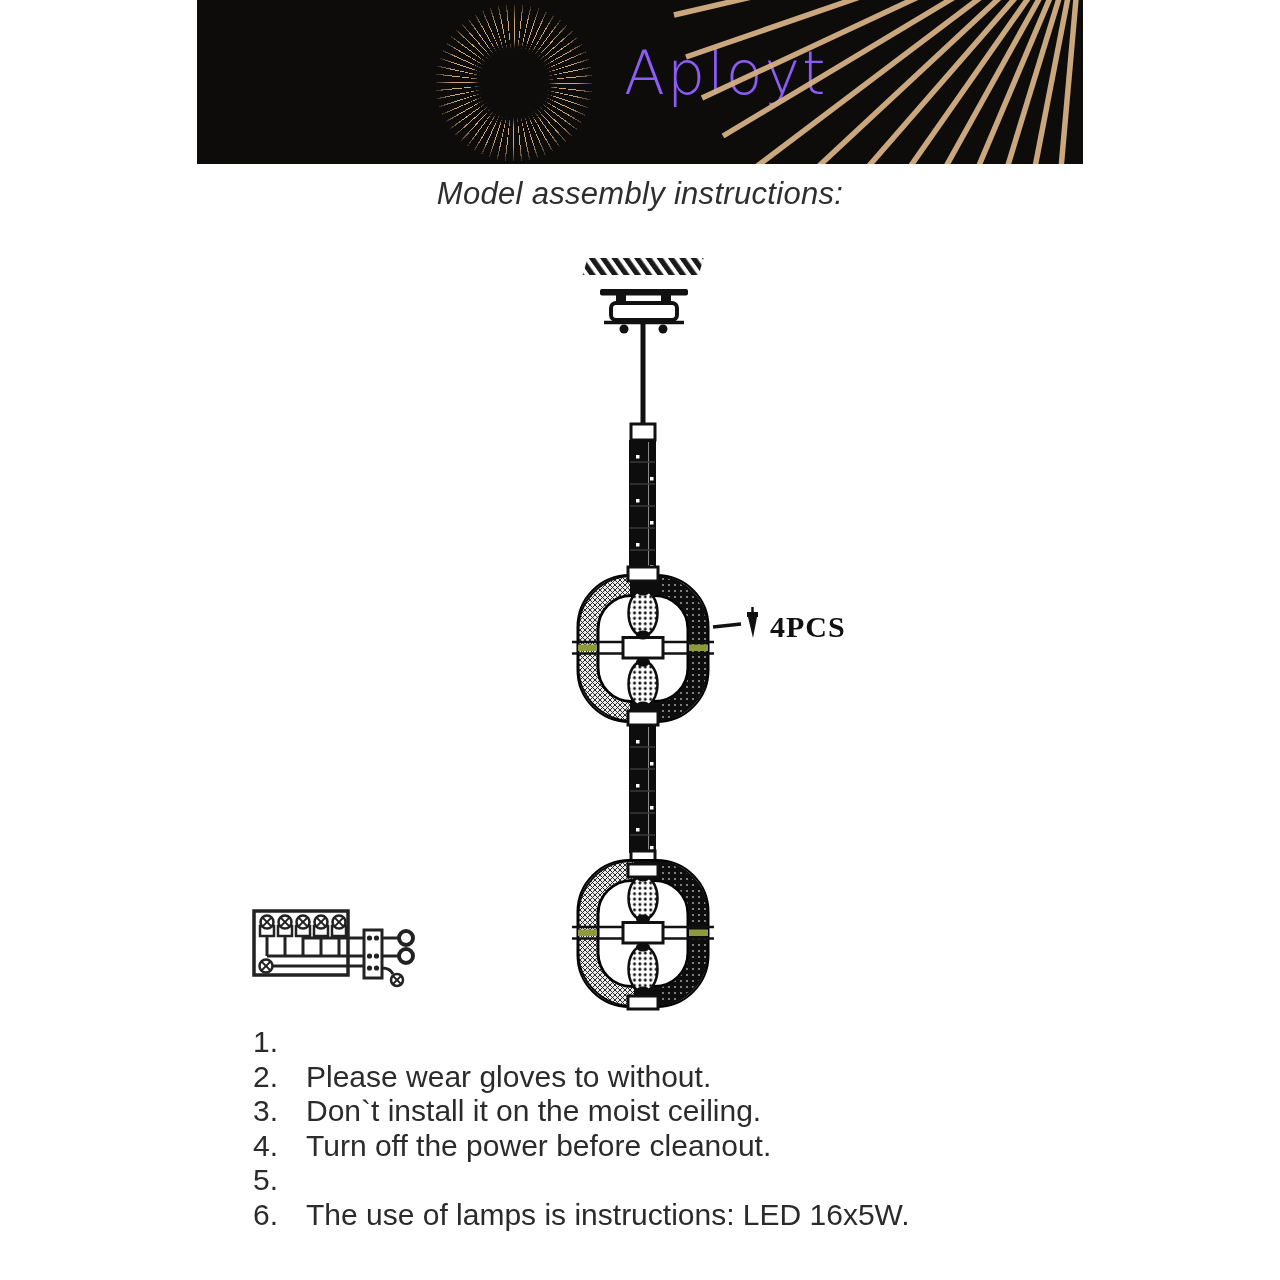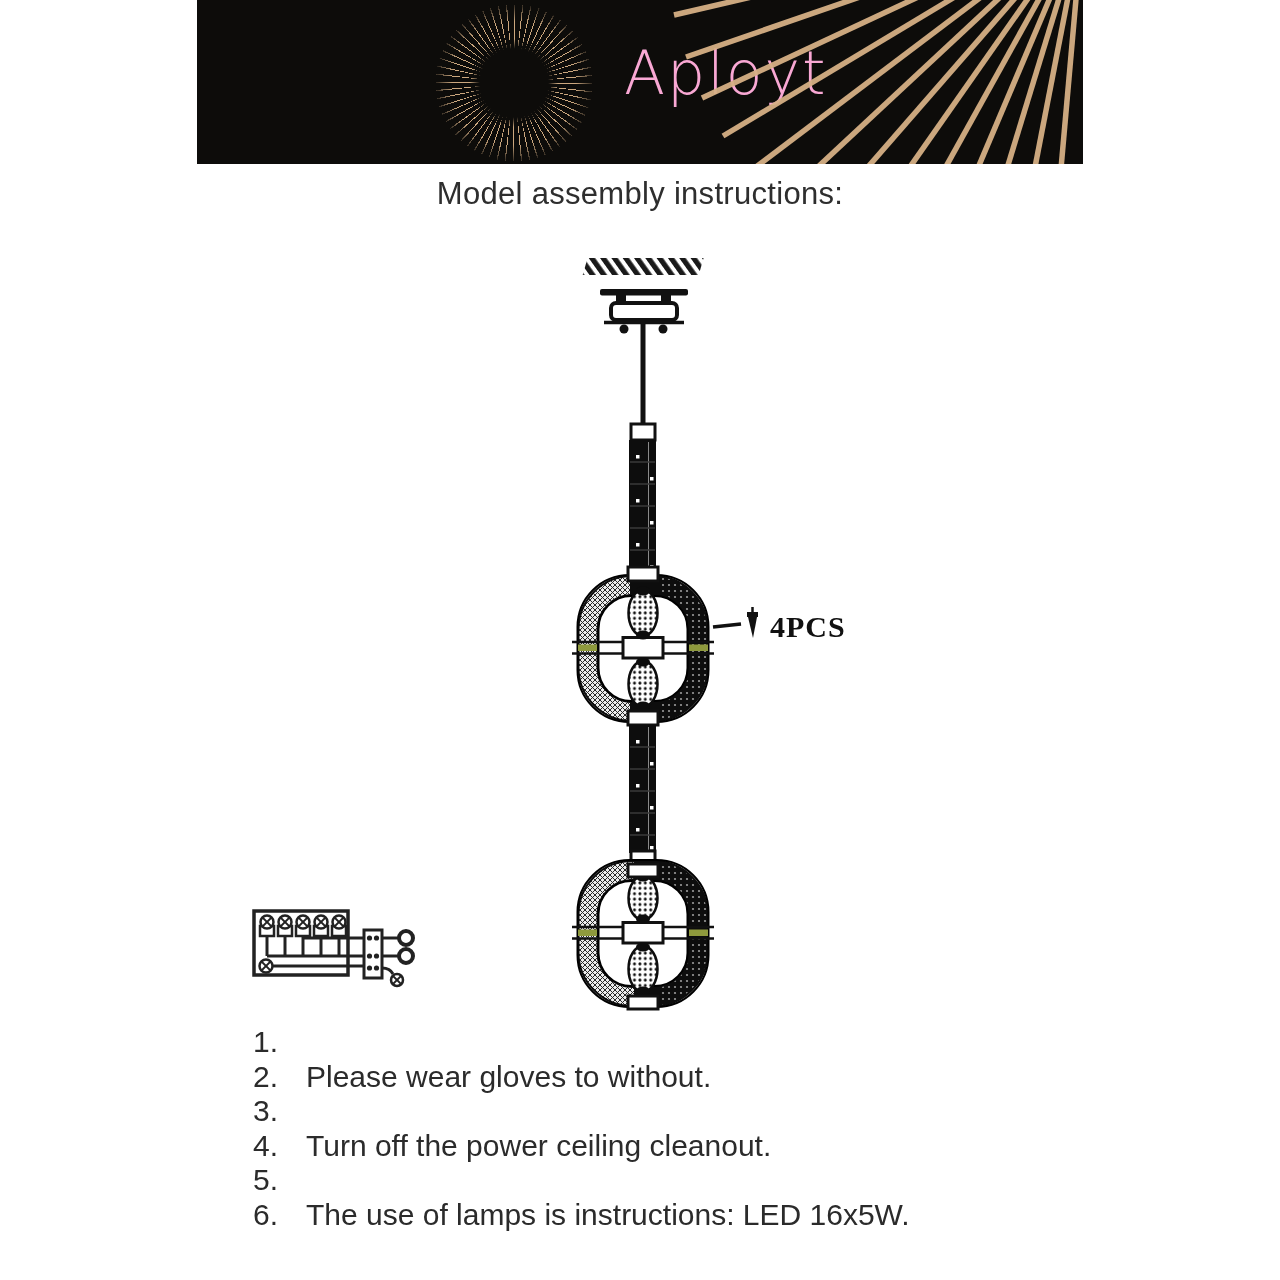--- a/index.html
+++ b/index.html
@@ -16,27 +16,27 @@
     position:absolute;left:239px;top:5px;width:156px;height:156px;border-radius:50%;
     background:repeating-conic-gradient(rgba(214,176,133,.95) 0deg .9deg, rgba(214,176,133,0) .9deg 6deg);
   }
   .sunburst::after{
     content:"";position:absolute;inset:0;border-radius:50%;
     background:radial-gradient(circle,#0d0c0a 0 31%,rgba(13,12,10,0) 40% 56%,#0d0c0a 74%);
   }
   .brand{
     position:absolute;left:427px;top:38px;
     font-family:"DejaVu Sans",sans-serif;font-weight:200;
-    font-size:60px;letter-spacing:2px;color:#f9a8d4;
+    font-size:60px;letter-spacing:2px;color:#8b5cf6;
   }
   .banner-rays{position:absolute;right:0;top:0;}
   
   .title-block{
     position:absolute;top:176px;left:0;width:1280px;text-align:center;
-    font-size:31px;line-height:35px;color:#2e2e2e;letter-spacing:.3px;
+    font-size:31px;line-height:35px;color:#2e2e2e;letter-spacing:.3px;font-style:italic;
   }
   
   .diagram{position:absolute;left:0;top:0;}
   
   .instructions{
     position:absolute;left:253px;top:1027px;width:820px;
     font-size:30px;color:#2b2b2b;
   }
   .instr-row{display:flex;align-items:flex-start;line-height:30.5px;margin-bottom:4px;}
   .instr-num{flex:none;width:53px;}
@@ -296,24 +296,25 @@
 <div class="instructions">
   <div class="instr-row">
     <span class="instr-num">1.</span>
   </div>
   <div class="instr-row">
     <span class="instr-num">2.</span>
     <span>Please wear gloves to without.</span>
   </div>
   <div class="instr-row">
     <span class="instr-num">3.</span>
+    <span>Don`t install it on the moist ceiling.</span>
   </div>
   <div class="instr-row">
     <span class="instr-num">4.</span>
-    <span>Turn off the power ceiling cleanout.</span>
+    <span>Turn off the power before cleanout.</span>
   </div>
   <div class="instr-row">
     <span class="instr-num">5.</span>
   </div>
   <div class="instr-row">
     <span class="instr-num">6.</span>
     <span>The use of lamps is instructions: LED 16x5W.</span>
   </div>
 </div>
 

